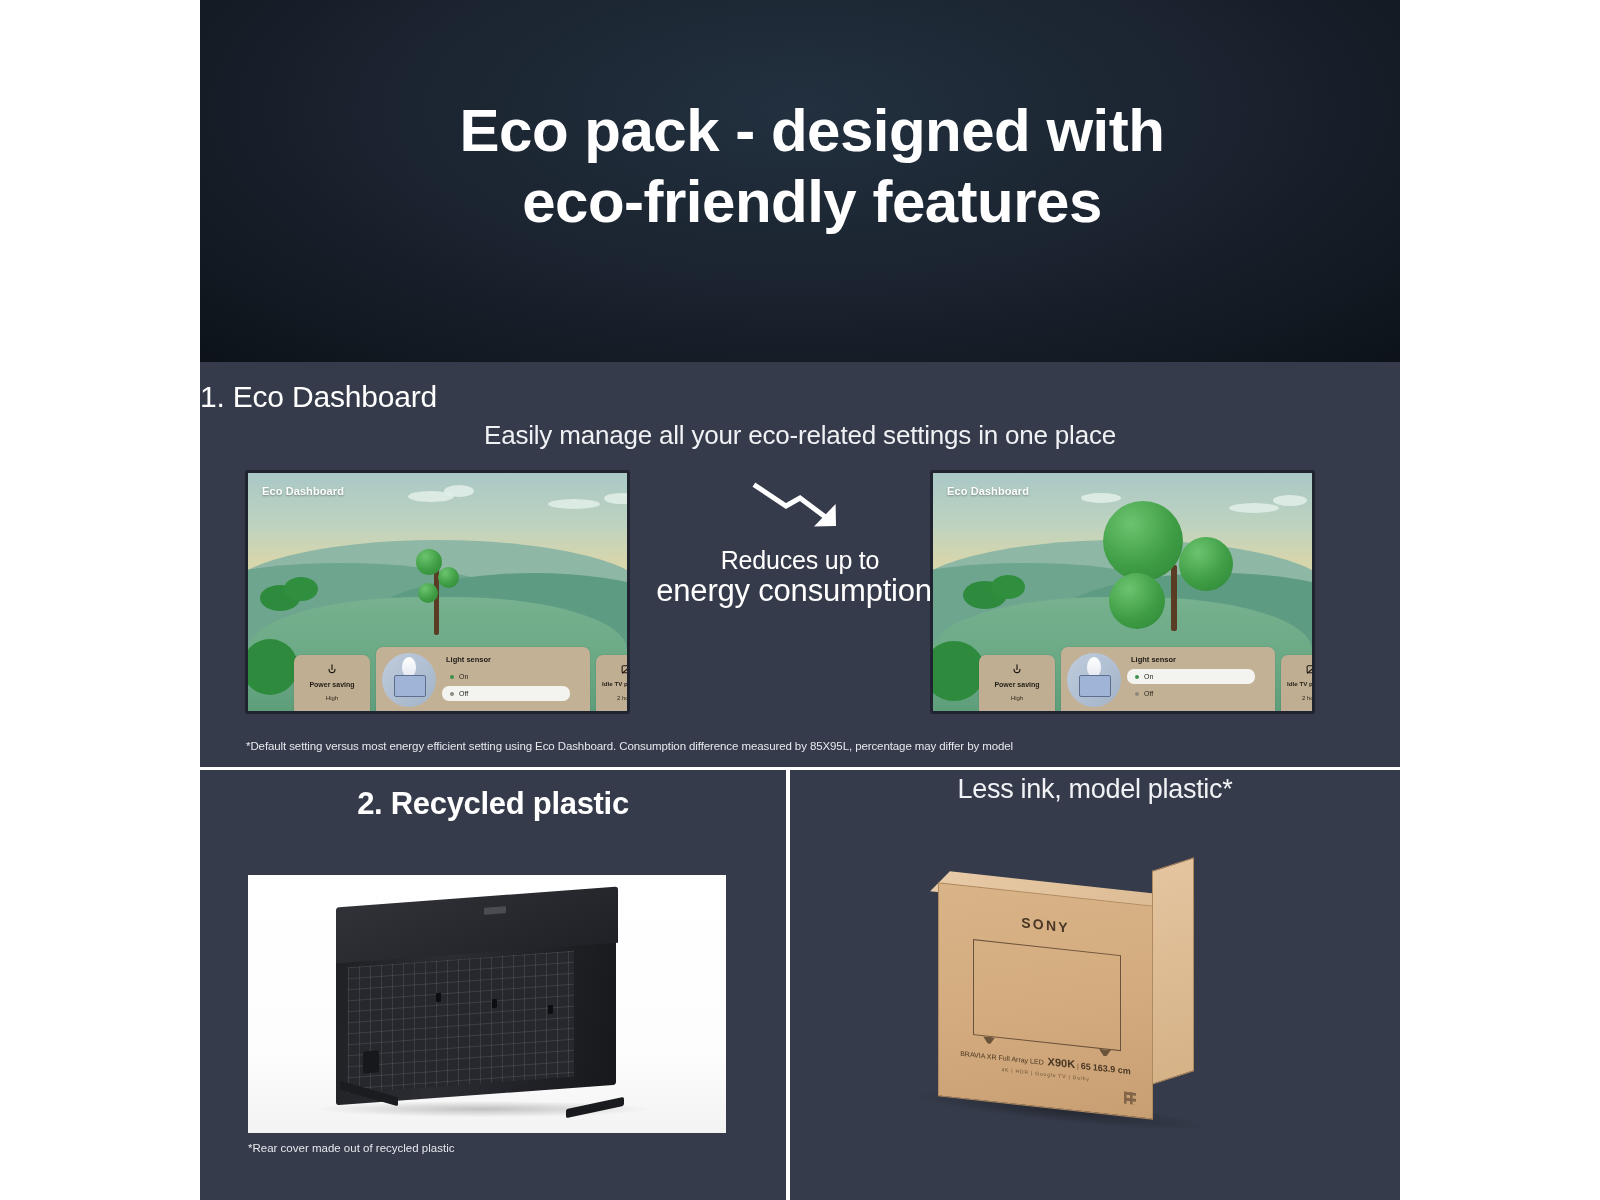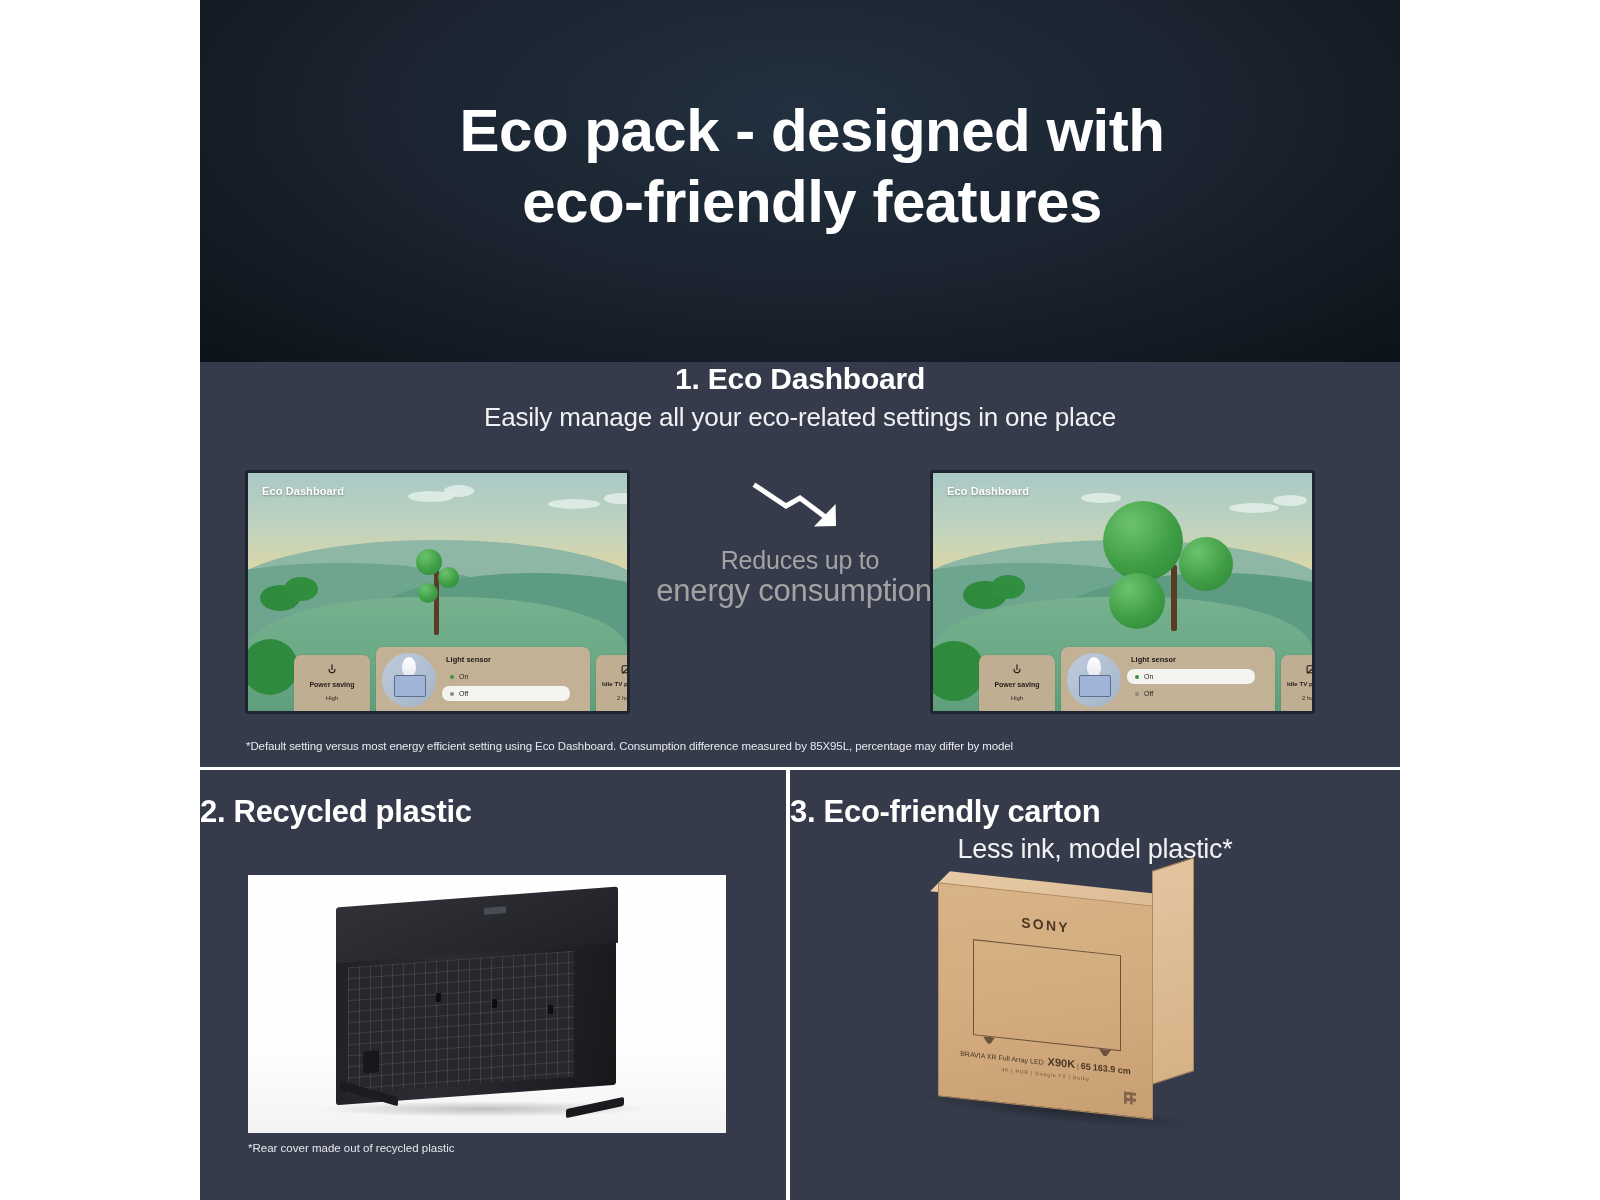--- a/index.html
+++ b/index.html
@@ -25,22 +25,22 @@
     letter-spacing:-0.5px;
   }
   .hero-title .l2 { display:block; }
 
   
   .sec1 {
     position:absolute; left:200px; top:362px; width:1200px; height:405px;
     background:#353b4a;
   }
   .sec-h {
-    text-align:center; color:#ffffff; font-weight:700;
-    font-size:30px; letter-spacing:-0.2px;
+    color:#ffffff; font-weight:400;
+    font-size:30px; padding-top:18px; letter-spacing:-0.2px;
   }
   .sec-sub {
     text-align:center; color:#f0f1f4; font-weight:400;
     font-size:26px; padding-top:6px; letter-spacing:-0.2px;
   }
 
   .dash-row { position:absolute; left:0; top:108px; width:1079px; height:250px; }
 
   .tvframe {
     position:absolute; top:0; width:385px; height:244px;
@@ -118,42 +118,42 @@
   }
   .opt.on  { top:22px; }
   .opt.off { top:39px; }
   .opt.sel { background:#f3f3f0; }
   .dot { width:4px; height:4px; border-radius:50%; background:#8d8a80; flex:none; }
   .dot.active { background:#3f8f4a; }
   .opt-lbl { color:#2a2620; font-size:7px; }
 
   
   .center-stat {
-    position:absolute; left:435px; top:0; width:330px; text-align:center; color:#a3a3a3;
+    position:absolute; left:435px; top:0; width:330px; text-align:center; color:#ffffff;
   }
   .arrow-svg { display:block; margin:10px auto 10px; }
   .stat-top { font-size:25px; font-weight:400; letter-spacing:-0.2px; }
   .stat-big { font-size:58px; font-weight:700; line-height:1.02; letter-spacing:-1px; margin-top:-2px; }
   .stat-bot { font-size:31px; font-weight:400; letter-spacing:-0.2px; margin-top:-2px; }
 
   .foot1 {
     position:absolute; left:46px; top:378px; width:1110px;
     color:#e6e8ee; font-size:11.5px; letter-spacing:-0.1px;
   }
 
   
   .sec2 {
     position:absolute; left:200px; top:770px; width:586px; height:430px;
     background:#353b4a;
   }
   .sec3 {
     position:absolute; left:790px; top:770px; width:610px; height:430px;
     background:#353b4a;
   }
-  .sec23-h { color:#ffffff; font-weight:700; font-size:31px; padding-top:24px; letter-spacing:-0.3px; }
+  .sec23-h { text-align:center; color:#ffffff; font-weight:700; font-size:31px; padding-top:16px; letter-spacing:-0.3px; }
   .sec23-sub { text-align:center; color:#f1f2f5; font-weight:400; font-size:27px; padding-top:4px; letter-spacing:-0.3px; }
 
   .tv-photo {
     position:absolute; left:48px; top:105px; width:478px; height:258px;
     background:linear-gradient(180deg,#ffffff 0%, #fdfdfd 70%, #f3f3f3 100%);
     overflow:hidden;
   }
   .tv-body {
     position:absolute; left:88px; top:24px; width:280px; height:196px;
     background:linear-gradient(100deg,#1f2024 0%, #2b2d33 40%, #17181c 100%);
@@ -408,21 +408,20 @@
       <div class="tv-conn"></div>
       <div class="tv-leg leg-l"></div>
       <div class="tv-leg leg-r"></div>
       <div class="leg-shadow"></div>
     </div>
 
     <div class="foot2">*Rear cover made out of recycled plastic</div>
   </div>
 
   <div class="sec3">
-    <div class="sec23-h">3. Eco-friendly carton</div>
     <div class="sec23-sub">Less ink, model plastic*</div>
 
     <div class="carton-area">
       <div class="carton-shadow"></div>
       <div class="carton-top"></div>
       <div class="carton-side"></div>
       <div class="carton-front">
         <div class="sony-logo">SONY</div>
         <div class="carton-tvout"></div>
         <div class="carton-foot-l"></div>

